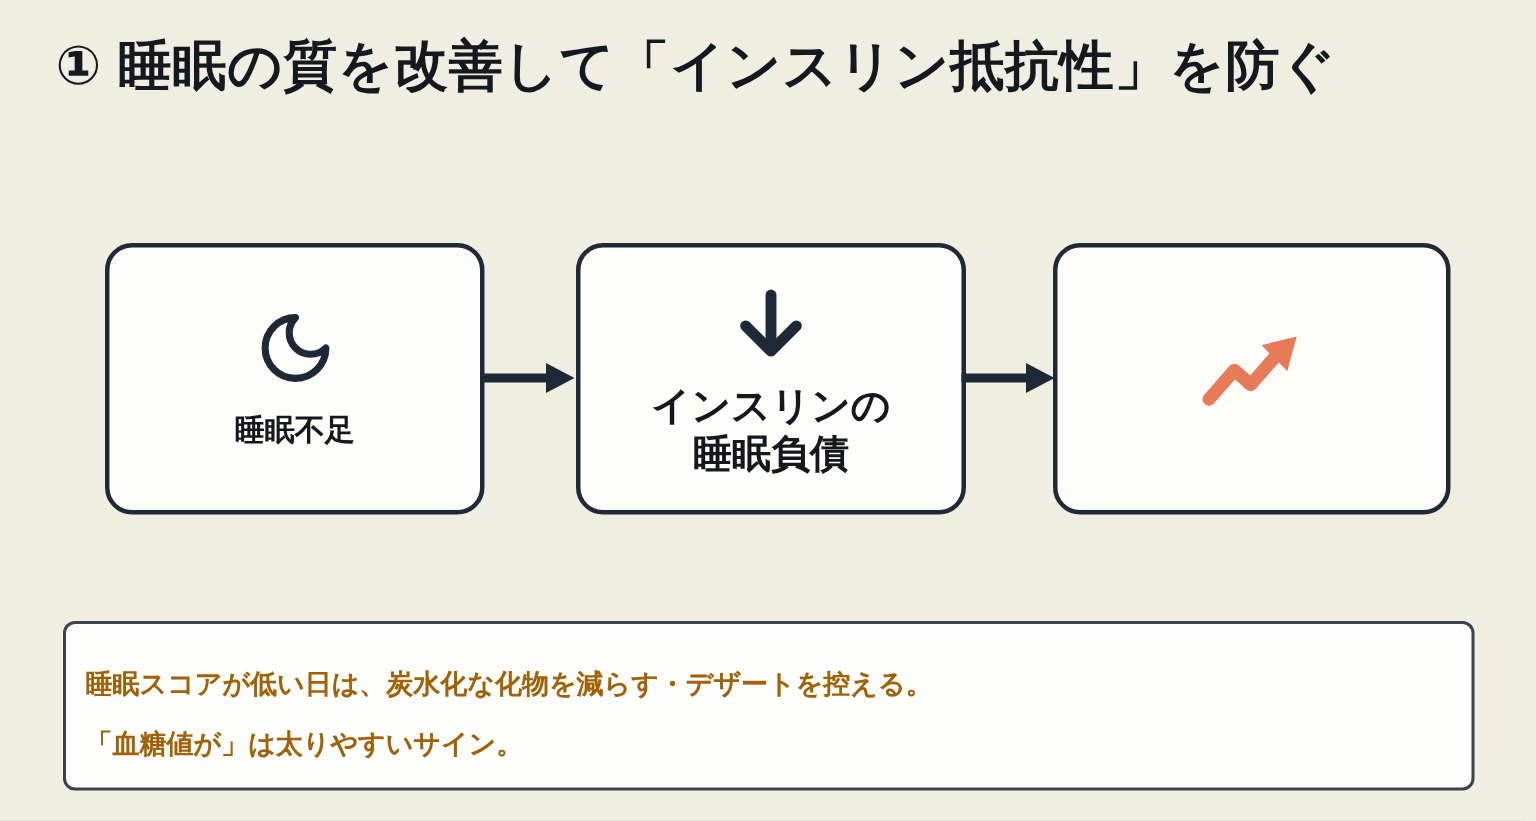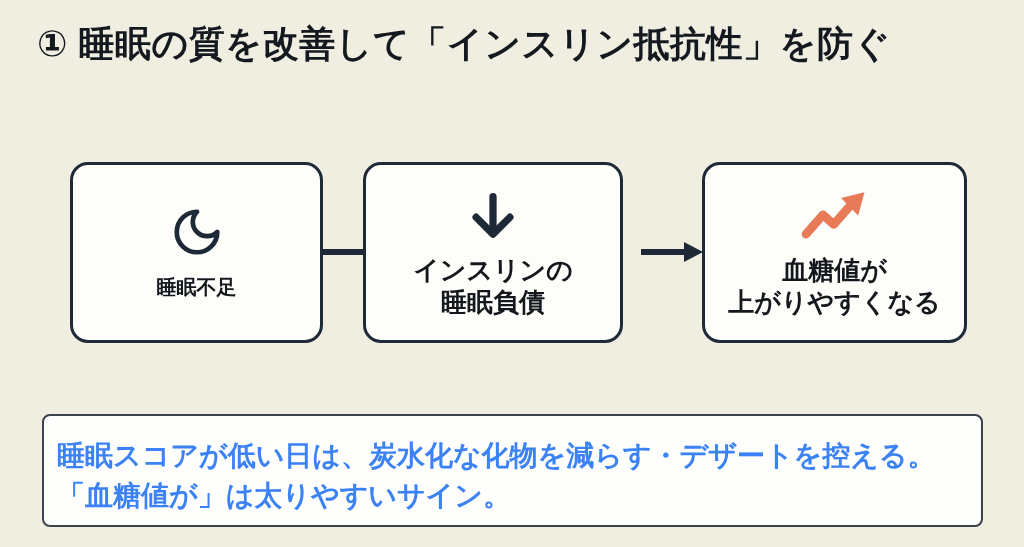--- a/index.html
+++ b/index.html
@@ -45,21 +45,21 @@
     line-height: 0;
   }
   .flow-box .label {
     color: #14181d;
     font-weight: 800;
     font-size: 26px;
     line-height: 1.22;
   }
   .flow-box .label .line { display: block; }
   .box-1 { left: 70px;  width: 253px; }
-  .box-2 { left: 363px; width: 260px; align-items: center; }
+  .box-2 { left: 384px; width: 260px; align-items: center; }
   .box-3 { left: 702px; width: 265px; }
   .box-1 .icon { margin-bottom: 16px; }
   .box-2 .icon { margin-bottom: 10px; }
   .box-3 .icon { margin-bottom: 10px; }
   .box-1 .label { font-size: 20px; }
   .flow-arrow {
     position: absolute;
     top: 239px;
     width: 64px;
     height: 26px;
@@ -73,23 +73,23 @@
     top: 414px;
     width: 941px;
     height: 113px;
     box-sizing: border-box;
     background: #fefefc;
     border: 2.5px solid #39424d;
     border-radius: 8px;
     padding: 20px 16px 0 13px;
   }
   .note-box .note-line {
-    font-size: 28px;
+    font-size: 18px;
     font-weight: 800;
-    color: #3b82f6;
+    color: #a16207;
     line-height: 40px;
     white-space: nowrap;
   }
 </style>
 </head>
 <body>
 
 <div class="slide">
 
   <h1 class="title">① 睡眠の質を改善して「インスリン抵抗性」を防ぐ</h1>
@@ -132,24 +132,20 @@
     </svg>
   </span>
 
   <div class="flow-box box-3">
     <span class="icon">
       <svg width="74" height="58" viewBox="0 0 30 24">
         <path d="M3 19.5 L10 11.5 L14.5 15.5 L21.5 7.5" fill="none" stroke="#e87a58" stroke-width="3.6" stroke-linecap="round" stroke-linejoin="round"></path>
         <path d="M17.5 4.6 L27.2 2.2 L24.6 11.8 Z" fill="#e87a58"></path>
       </svg>
     </span>
-    <div class="label">
-      <span class="line">血糖値が</span>
-      <span class="line">上がりやすくなる</span>
-    </div>
   </div>
 
   <div class="note-box">
     <div class="note-line">睡眠スコアが低い日は、炭水化な化物を減らす・デザートを控える。</div>
     <div class="note-line">「血糖値が」は太りやすいサイン。</div>
   </div>
 
 </div>
 
 </body></html>

